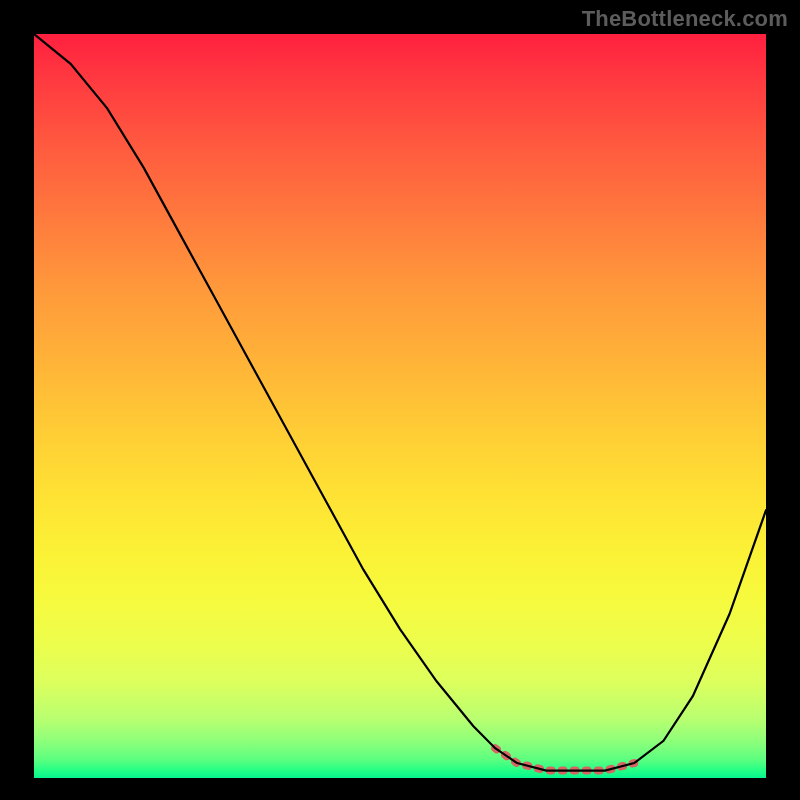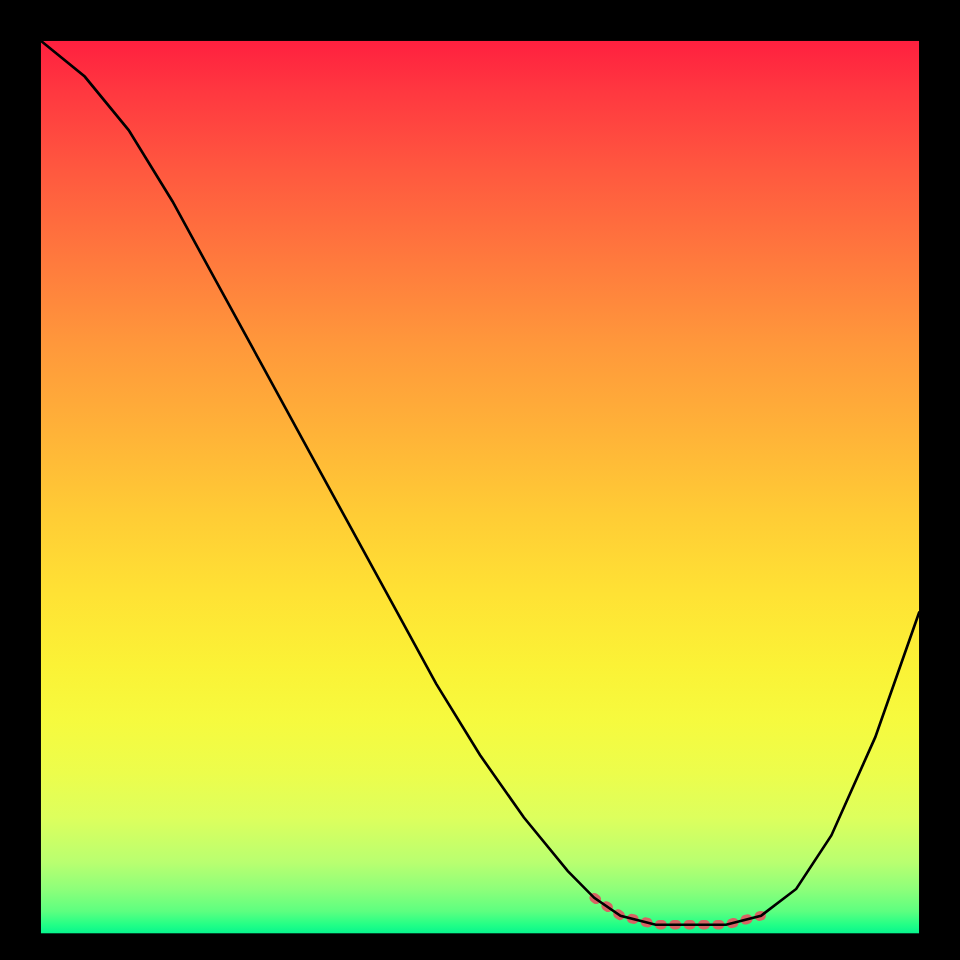--- a/index.html
+++ b/index.html
@@ -68,20 +68,21 @@
     stroke: #d86464;
     stroke-width: 8;
     stroke-linecap: round;
     stroke-dasharray: 2 10;
   }
 </style>
 </head>
 <body>
 
 <div class="outer">
+  <div class="watermark">TheBottleneck.com</div>
   <div class="plot">
     <div class="gradient"></div>
     <svg class="curve" viewBox="0 0 732 744" preserveAspectRatio="none">
       <path class="highlight" d="M461.2 714.2 L483.1 729.1 L512.4 736.6 L541.7 736.6 L571.0 736.6 L600.2 729.1"></path>
       <path class="main" d="M0.0 0.0 L36.6 29.8 L73.2 74.4 L109.8 133.9 L146.4 200.9 L183.0 267.8 L219.6 334.8 L256.2 401.8 L292.8 468.7 L329.4 535.7 L366.0 595.2 L402.6 647.3 L439.2 691.9 L461.2 714.2 L483.1 729.1 L512.4 736.6 L541.7 736.6 L571.0 736.6 L600.2 729.1 L629.5 706.8 L658.8 662.2 L695.4 580.3 L732.0 476.2"></path>
     </svg>
   </div>
 </div>
 
 </body></html>

